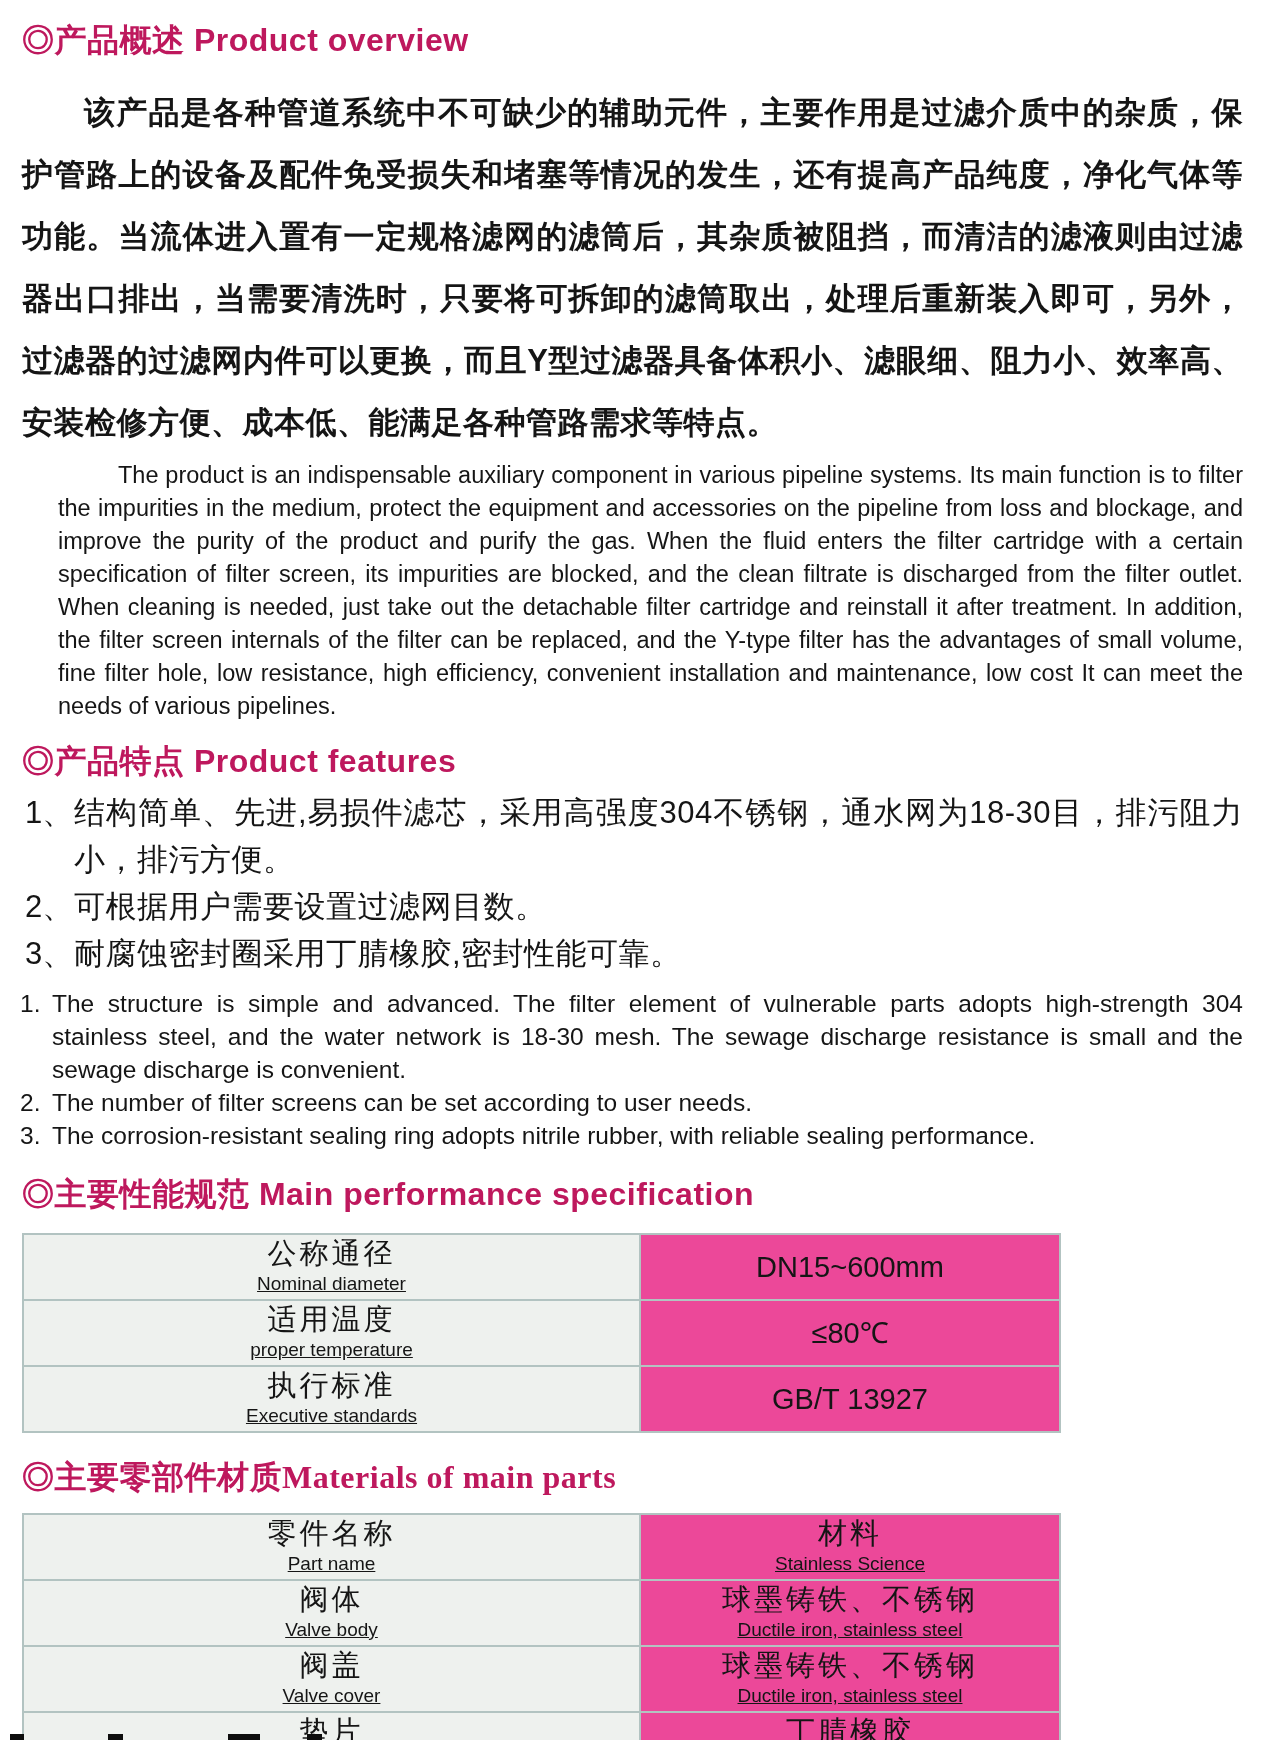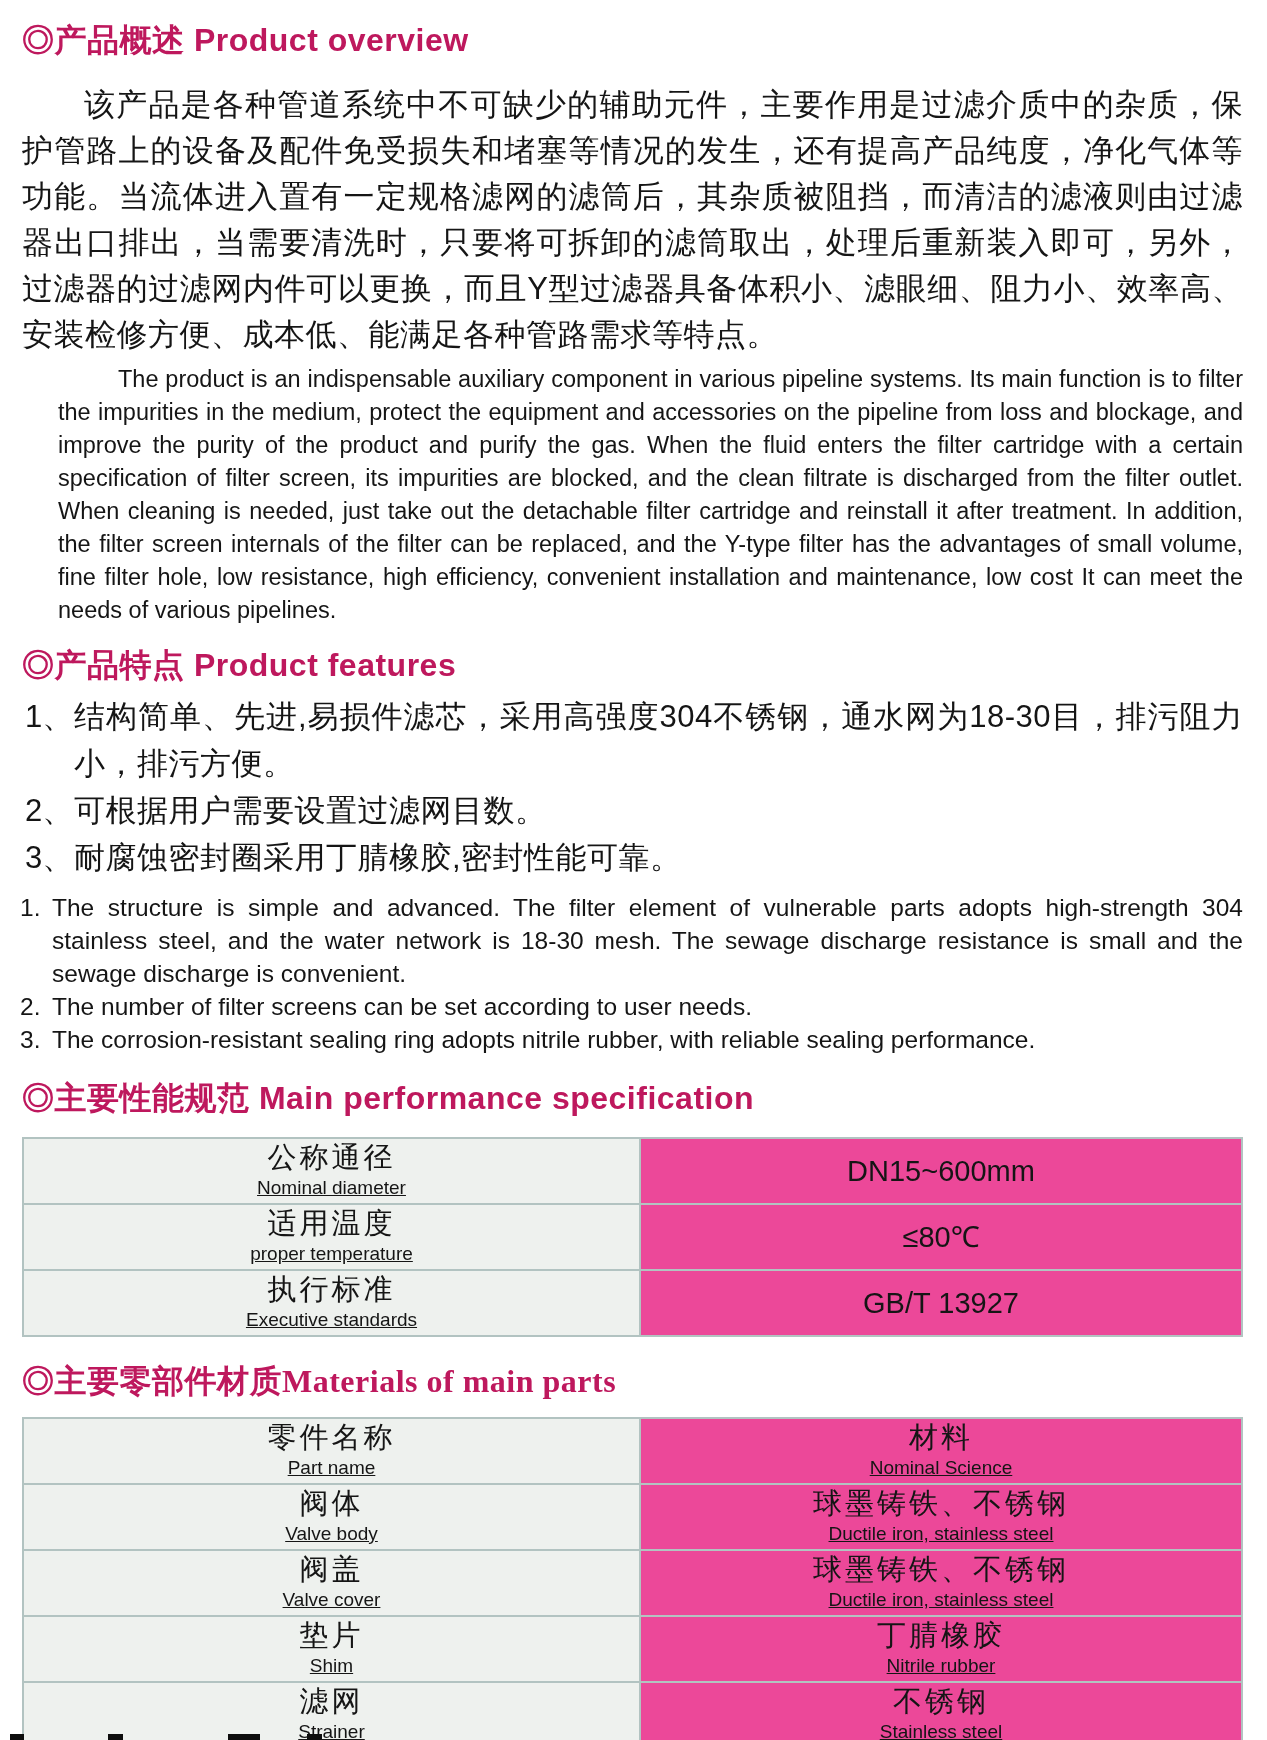--- a/index.html
+++ b/index.html
@@ -22,24 +22,25 @@
     white-space:nowrap;
   }
   #h-overview{padding-top:14px;}
   #h-features{margin-top:12px;}
   #h-performance{margin-top:16px;}
   #h-materials{margin-top:18px;font-family:Liberation Serif, serif;}
 
   .cn-para{
     margin-top:16px;
     font-size:31px;
-    line-height:46px;
+    line-height:62px;
     text-align:justify;
     text-indent:62px;
     letter-spacing:0.5px;
+    font-weight:bold;
   }
   .en-para{
     margin-top:5px;
     font-size:23.5px;
     line-height:33px;
     text-align:justify;
     text-indent:60px;
     margin-left:36px;
   }
 
@@ -65,21 +66,21 @@
     line-height:33px;
     text-align:justify;
   }
   .en-list-item .num{
     position:absolute;left:-2px;top:0;
   }
 
   table.spec{
     border-collapse:collapse;
     table-layout:fixed;
-    width:1221px;
+    width:1039px;
   }
   #table-performance{margin-top:13px;}
   #table-materials{margin-top:10px;}
   table.spec td{
     border:2px solid #b2c3c1;
     text-align:center;
     vertical-align:middle;
     padding:2px 0;
   }
   td.cell-label{
@@ -195,21 +196,21 @@
 
   <table id="table-materials" class="spec">
     <tbody>
       <tr>
         <td class="cell-label">
           <span class="cn-line">零件名称</span>
           <span class="en-line">Part name</span>
         </td>
         <td class="cell-value">
           <span class="cn-line">材料</span>
-          <span class="en-line">Nominal Science</span>
+          <span class="en-line">Stainless Science</span>
         </td>
       </tr>
       <tr>
         <td class="cell-label">
           <span class="cn-line">阀体</span>
           <span class="en-line">Valve body</span>
         </td>
         <td class="cell-value">
           <span class="cn-line">球墨铸铁、不锈钢</span>
           <span class="en-line">Ductile iron, stainless steel</span>

